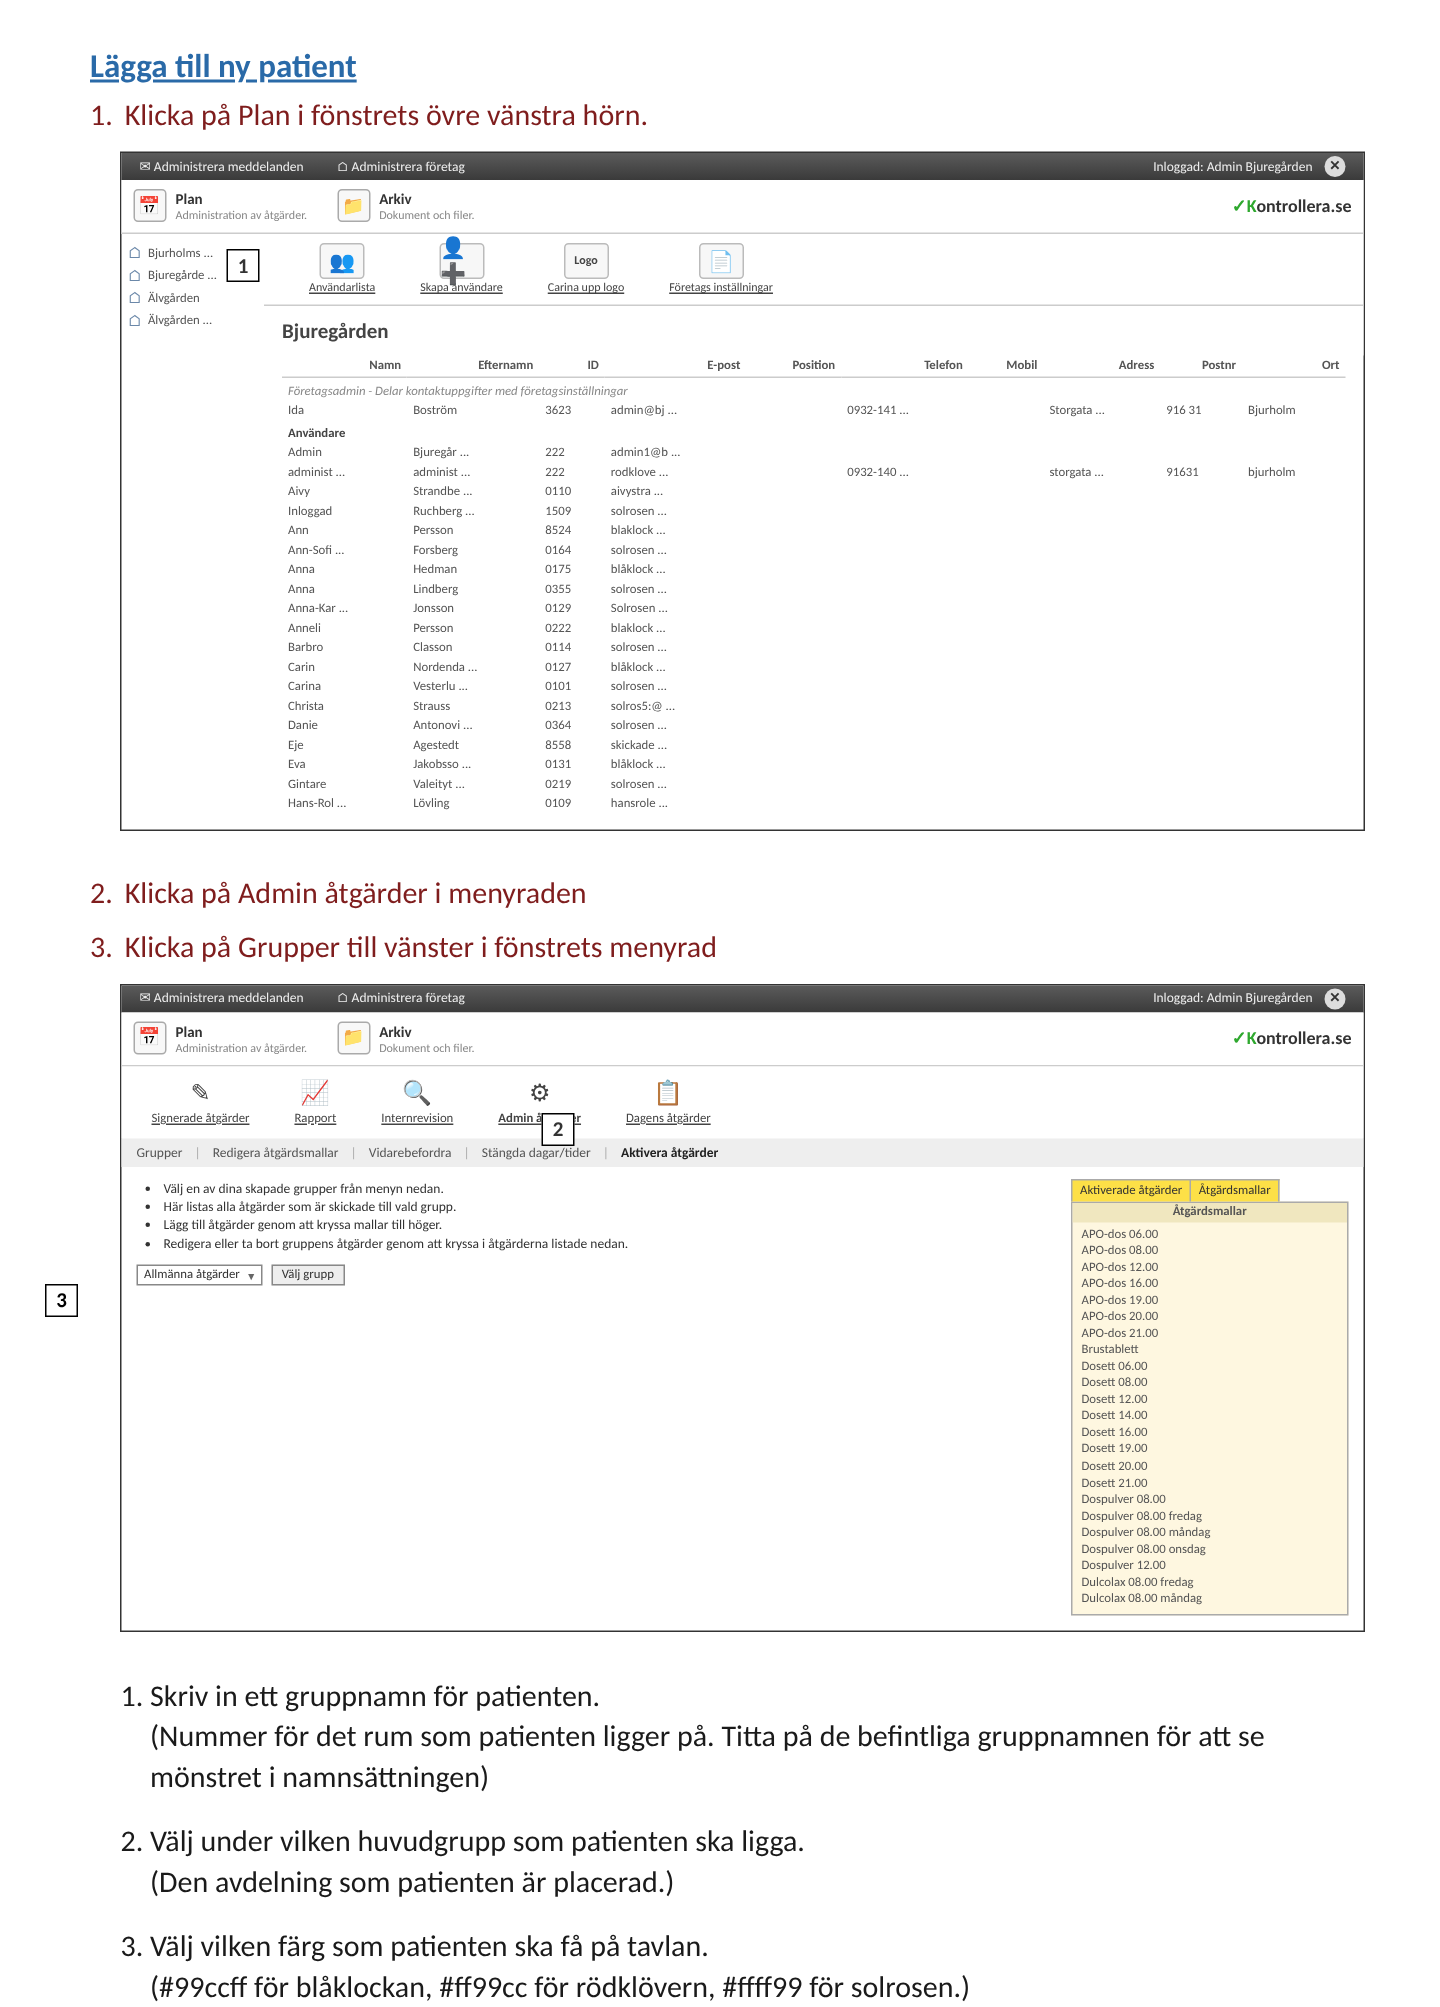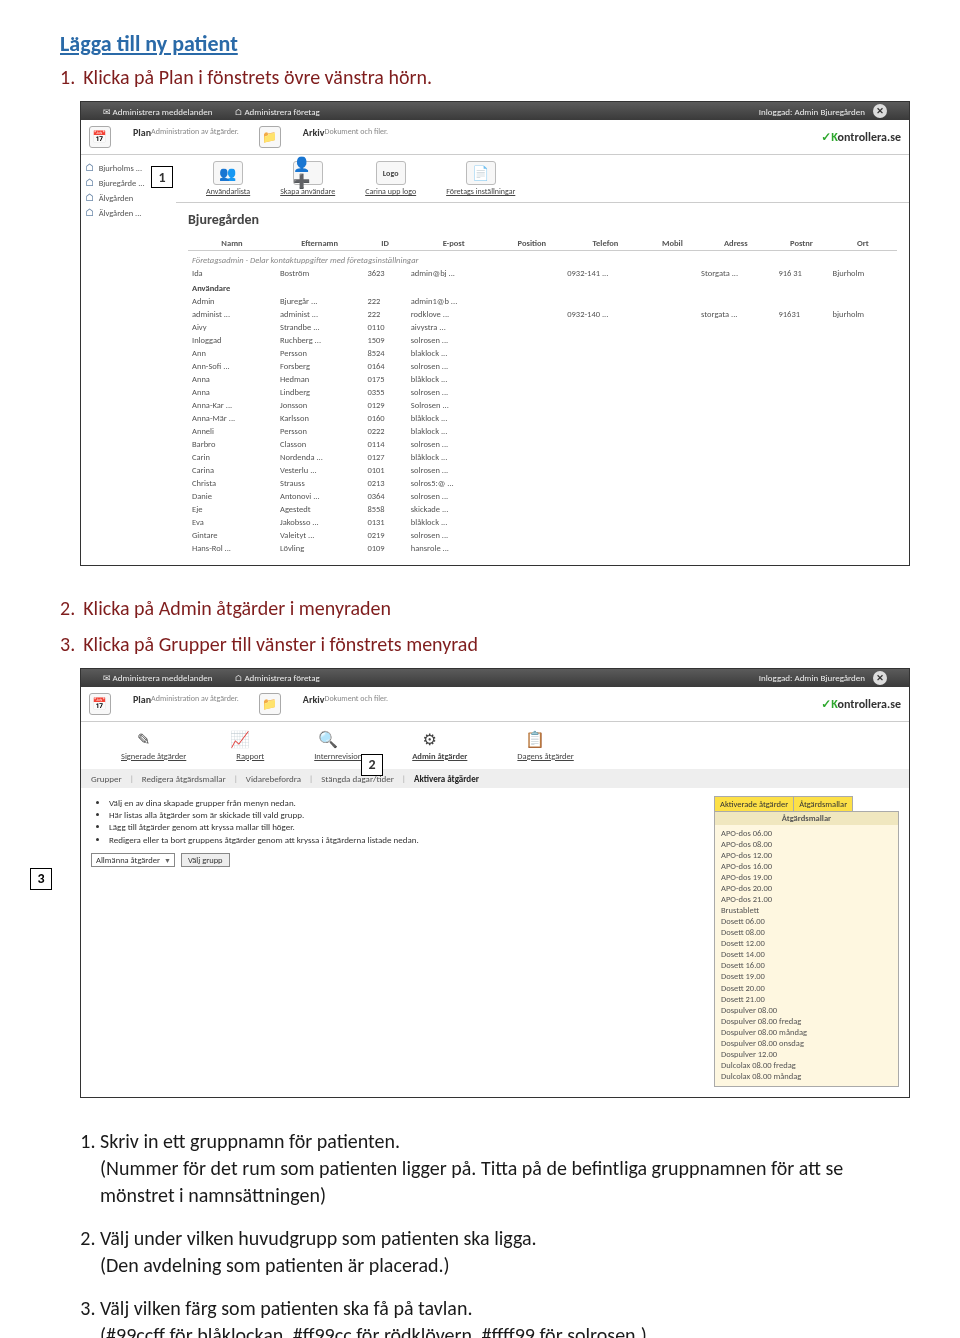--- a/index.html
+++ b/index.html
@@ -27,21 +27,21 @@
     color: #333;
     margin-bottom: 30px;
     position: relative;
   }
 
   .topbar {
     background: linear-gradient(#5b5b5b,#3a3a3a);
     color: #eee;
     display: flex;
     justify-content: space-between;
-    padding: 2px 22px;
+    padding: 2px 12px;
     font-size: 9px;
     align-items: center;
   }
   .topbar-left span { margin-right: 10px; }
   .topbar-close {
     width: 14px; height: 14px; border-radius: 50%;
     background: #ddd; color: #333; text-align: center;
     line-height: 14px; font-weight: bold;
   }
 
@@ -51,21 +51,21 @@
     border-bottom: 1px solid #ccc;
     background: #fff;
   }
   .plan-left { display: flex; gap: 20px; }
   .plan-item { display: flex; gap: 6px; align-items: flex-start; }
   .icon-tile {
     width: 22px; height: 22px; border: 1px solid #aaa; border-radius: 3px;
     display:flex;align-items:center;justify-content:center;font-size:12px;
     background: #f8f8f8;
   }
-  .plan-texts { display:flex; flex-direction:row;margin-left:16px; }
+  .plan-texts { display:flex; flex-direction:column; }
   .plan-title { font-weight:bold; font-size:10px; color:#333; }
   .plan-sub { font-size:8px; color:#888; }
   .brand { font-size:12px; font-weight:bold; color:#333; }
   .brand-check { color:#2ea82e; font-weight:bold; }
 
   .sidebar-and-body { display:flex; }
   .ss-sidebar { width: 95px; padding: 4px 4px; font-size:8.5px; color:#555; }
   .ss-sidebar .row { display:flex; align-items:center; gap:4px; margin:2px 0; }
   .house { color:#6b88a9; font-size:11px; }
   .ss-body { flex:1; }
@@ -79,36 +79,36 @@
   .tool-col { display:flex; flex-direction:column; align-items:center; gap:2px; font-size:8px; color:#444; }
   .tool-col .big-icon { width:30px;height:24px;border:1px solid #bbb;border-radius:3px;background:#f7f7f7;display:flex;align-items:center;justify-content:center;font-size:14px;}
   .tool-lab { text-decoration: underline; text-align:center; line-height:1.1; }
 
   .section-head {
     background:#fff; padding:8px 12px; font-size:14px; font-weight:bold; color:#444;
   }
 
   .table-wrap { padding:0 12px 10px 12px; }
   .table-wrap table { width:100%; border-collapse:collapse; font-size:8.5px; color:#555; }
-  .table-wrap th { text-align:center; font-size:8.5px; padding:2px 4px; border-bottom:1px solid #ccc; }
+  .table-wrap th { text-align:right; font-size:8.5px; padding:2px 4px; border-bottom:1px solid #ccc; }
   .table-wrap td { padding:1.5px 4px; white-space:nowrap; }
   .subhead td { font-style:italic; color:#888; padding-top:4px;margin-left:20px; }
   .grouplabel td { font-weight:bold; color:#444; padding-top:4px; }
 
   .callout {
     position:absolute; width:22px; height:22px; border:1.5px solid #000;
     display:flex;align-items:center;justify-content:center;
     font-weight:bold; font-size:14px; background:#fff;
   }
 
   
   .ss2-toolbar { display:flex; gap:30px; padding:8px 20px; align-items:flex-end; background:#fff; }
   .ss2-tool { display:flex; flex-direction:column; align-items:center; gap:2px; font-size:8.5px; color:#444; }
   .ss2-tool .ico { font-size:16px; }
-  .ss2-tool .lbl { text-decoration:underline; text-align:left;margin-left:20px; }
+  .ss2-tool .lbl { text-decoration:underline; text-align:left; }
 
   .ss2-tabs {
     background:#eee; padding:4px 10px; font-size:9px; color:#555;
     display:flex; gap:8px; align-items:center; flex-wrap:wrap;
   }
   .ss2-tabs .sep { color:#aaa; }
   .ss2-tabs .act { font-weight:bold; color:#222; }
 
   .ss2-body { display:flex; padding:8px 10px 10px 10px; gap:10px; }
   .ss2-left { flex:1; font-size:9px; color:#333; }
@@ -356,32 +356,20 @@
                 <td></td>
                 <td></td>
                 <td></td>
                 <td></td>
               </tr>
               <tr>
                 <td>Anna-Kar ...</td>
                 <td>Jonsson</td>
                 <td>0129</td>
                 <td>Solrosen ...</td>
-                <td></td>
-                <td></td>
-                <td></td>
-                <td></td>
-                <td></td>
-                <td></td>
-              </tr>
-              <tr>
-                <td>Anna-Mär ...</td>
-                <td>Karlsson</td>
-                <td>0160</td>
-                <td>blåklock ...</td>
                 <td></td>
                 <td></td>
                 <td></td>
                 <td></td>
                 <td></td>
                 <td></td>
               </tr>
               <tr>
                 <td>Anneli</td>
                 <td>Persson</td>

